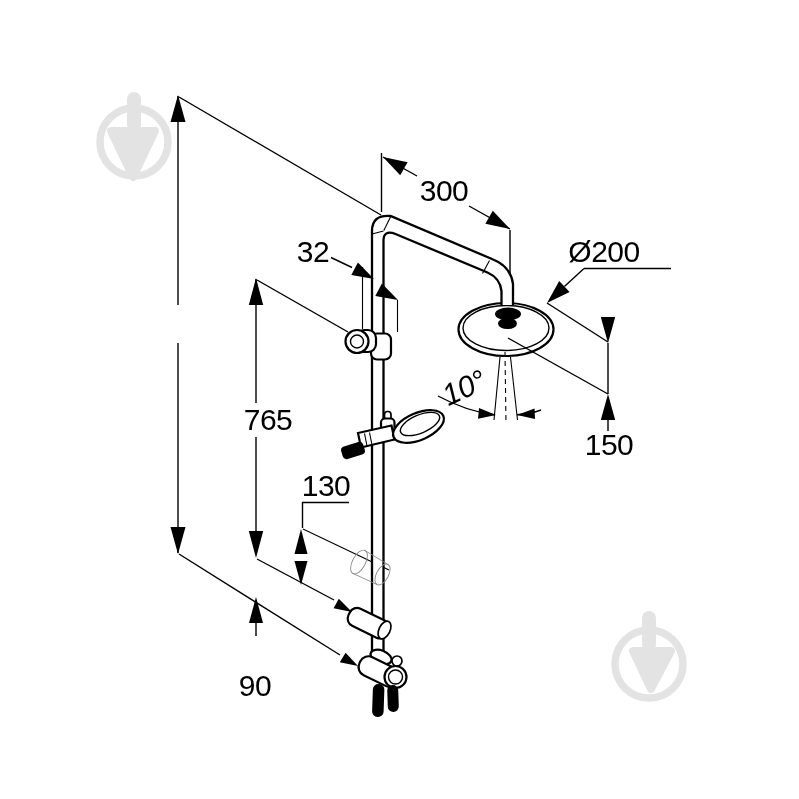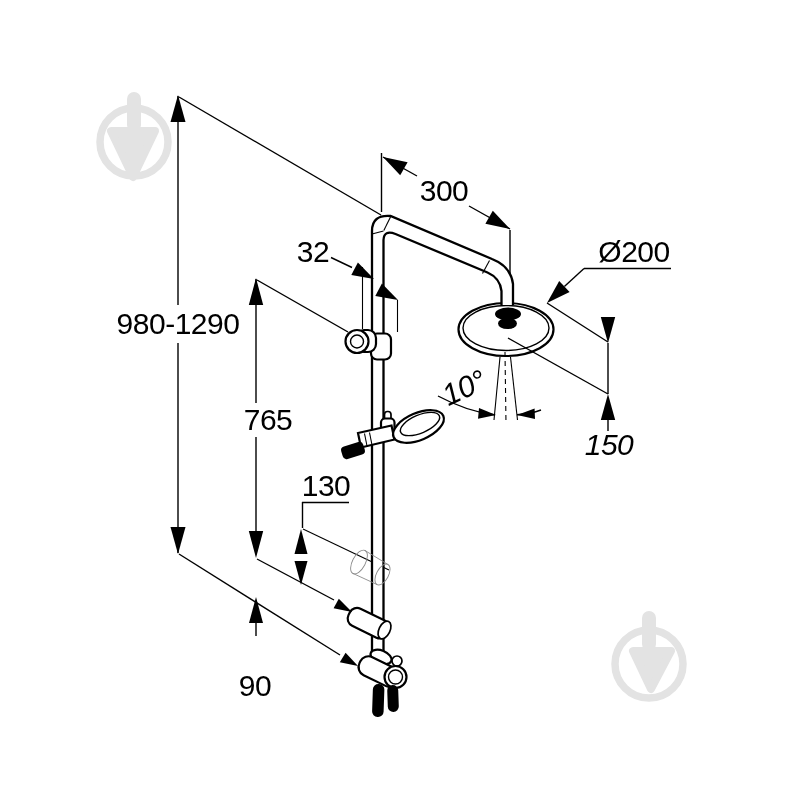--- a/index.html
+++ b/index.html
@@ -194,22 +194,21 @@
   </g>
 
   <g>
     <ellipse class="ghostln" cx="359" cy="562" rx="6.5" ry="13" transform="rotate(28 359 562)"></ellipse>
     <ellipse class="ghostln" cx="382.5" cy="574.5" rx="6" ry="11.5" transform="rotate(28 382.5 574.5)"></ellipse>
     <line class="ghostln" x1="365.1" y1="550.6" x2="387.8" y2="564.4"></line>
     <line class="ghostln" x1="352.9" y1="573.4" x2="377.2" y2="584.6"></line>
   </g>
 </svg>
 
-  <div class="lbl" style="left:178px;top:324px;">980-1290</div>
   <div class="lbl" style="left:444px;top:191px;">300</div>
   <div class="lbl" style="left:313px;top:252px;">32</div>
-  <div class="lbl" style="left:634px;top:252px;text-align:center;">Ø200</div>
+  <div class="lbl" style="left:604px;top:252px;text-align:center;">Ø200</div>
   <div class="lbl" style="left:268px;top:420px;">765</div>
   <div class="lbl rot" style="left:464px;top:388px;">10°</div>
-  <div class="lbl" style="left:609px;top:445px;font-style:italic;">150</div>
+  <div class="lbl" style="left:609px;top:445px;">150</div>
   <div class="lbl" style="left:326px;top:486px;">130</div>
   <div class="lbl" style="left:255px;top:651px;margin-top:35px;">90</div>
 </div>
 
 </body></html>

